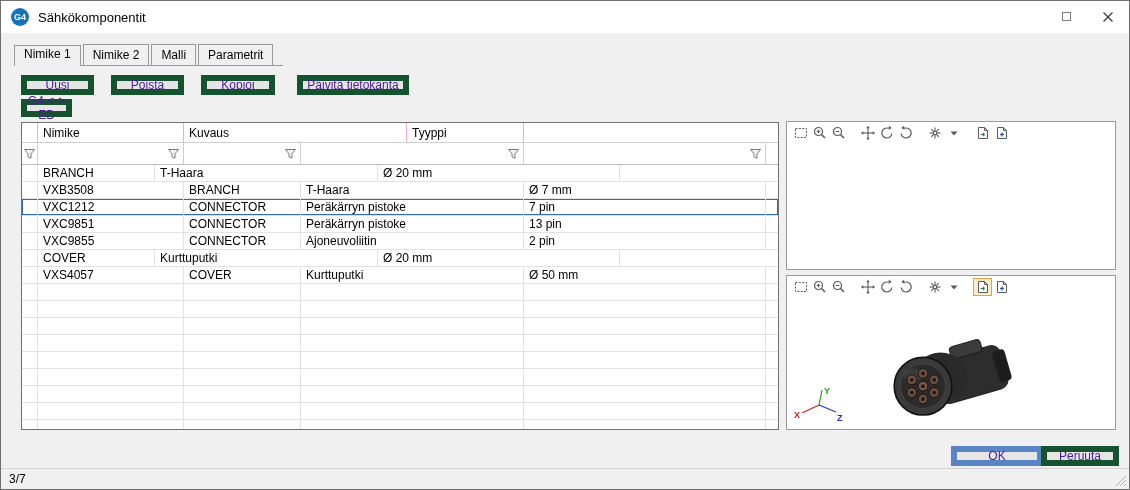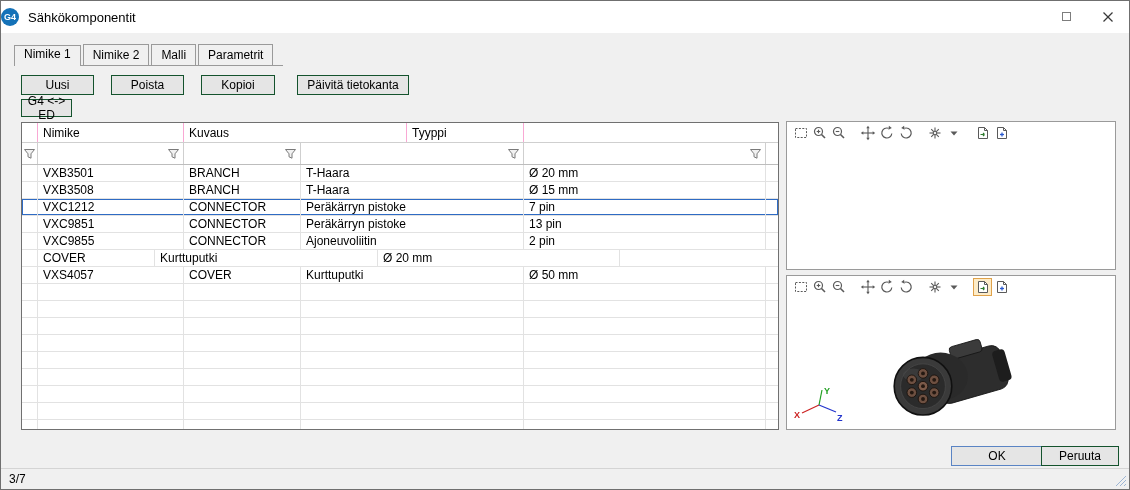--- a/index.html
+++ b/index.html
@@ -2,34 +2,34 @@
 <html><head>
 <meta charset="utf-8">
 <style>
   * { box-sizing: border-box; margin: 0; padding: 0; }
   html, body { width: 1130px; height: 490px; margin: 0; background: #e8e8e8; }
   body { font-family: "Liberation Sans", sans-serif; font-size: 12px; color: #000; cursor: default; }
 
   .window { position: absolute; inset: 0; background: #f0f0f0; border: 1px solid #6f6f6f; overflow: hidden; }
 
   
-  .titlebar { position: absolute; top: 0; left: 0; right: 0; height: 32px; background: #ffffff; display: flex; align-items: center; }
+  .titlebar { position: absolute; top: 0; left: 0; right: 0; height: 32px; background: #ffffff; display: flex; align-items: center; padding-left: 10px; }
   .app-icon { width: 18px; height: 18px; border-radius: 50%; background: #1572b8; color: #fff; font-size: 9px; font-weight: bold; display: flex; align-items: center; justify-content: center; flex: none; }
   .title { margin-left: 9px; font-size: 13px; }
   .win-controls { position: absolute; right: 0; top: 0; height: 32px; display: flex; }
   .win-btn { width: 42px; height: 31px; display: flex; align-items: center; justify-content: center; }
   .max-glyph { width: 9px; height: 9px; border: 1px solid #7d7d7d; display: block; }
 
   
   .tabstrip { position: absolute; left: 13px; top: 43px; display: flex; align-items: flex-end; border-bottom: 1px solid #9a9a9a; padding-right: 8px; }
   .tab { border: 1px solid #9a9a9a; border-bottom: none; padding: 3px 9px; margin-right: 2px; background: #f0f0f0; white-space: nowrap; }
   .tab.active { margin-bottom: -1px; padding-bottom: 5px; padding-top: 1px; z-index: 2; }
 
   
-  .btn { position: absolute; height: 20px; background: #e5e5e5; border: 1px solid #14532d; font-family: inherit; font-size: 12px; display: flex; align-items: center; justify-content: center; color: #000000; }
+  .btn { position: absolute; height: 20px; background: #e5e5e5; border: 6px solid #14532d; font-family: inherit; font-size: 12px; display: flex; align-items: center; justify-content: center; color: #4c1d95; }
   #btn-uusi    { left: 20px;  top: 74px; width: 73px; }
   #btn-poista  { left: 110px; top: 74px; width: 73px; }
   #btn-kopioi  { left: 200px; top: 74px; width: 74px; }
   #btn-paivita { left: 296px; top: 74px; width: 112px; }
   #btn-g4ed    { left: 20px;  top: 98px; width: 51px; height: 18px; }
   #btn-ok      { left: 950px;  top: 445px; width: 92px; border-color: #5a84c4; }
   #btn-peruuta { left: 1040px; top: 445px; width: 78px; }
 
   
   .grid { position: absolute; left: 20px; top: 121px; width: 758px; height: 308px; background: #fff; border: 1px solid #707070; overflow: hidden; }
@@ -123,31 +123,30 @@
         </div>
         <div class="f-cell w-c3">
           <svg width="13" height="12" viewBox="0 0 13 12">
             <path d="M1.5 1.5 H11.5 L8 5.8 V10.2 L5 8.8 V5.8 Z" fill="#f2f2f2" stroke="#7a7a7a"></path>
           </svg>
         </div>
       </div>
     <div id="grid-body">
         <div class="g-row">
           <div class="g-cell w-ind"></div>
-          <div class="g-cell w-c0">VXB3501</div>
           <div class="g-cell w-c1">BRANCH</div>
           <div class="g-cell w-c2">T-Haara</div>
           <div class="g-cell w-c3">Ø 20 mm</div>
         </div>
         <div class="g-row">
           <div class="g-cell w-ind"></div>
           <div class="g-cell w-c0">VXB3508</div>
           <div class="g-cell w-c1">BRANCH</div>
           <div class="g-cell w-c2">T-Haara</div>
-          <div class="g-cell w-c3">Ø 15 mm</div>
+          <div class="g-cell w-c3">Ø 7 mm</div>
         </div>
         <div class="g-row selected">
           <div class="g-cell w-ind"></div>
           <div class="g-cell w-c0">VXC1212</div>
           <div class="g-cell w-c1">CONNECTOR</div>
           <div class="g-cell w-c2">Peräkärryn pistoke</div>
           <div class="g-cell w-c3">7 pin</div>
         </div>
         <div class="g-row">
           <div class="g-cell w-ind"></div>

